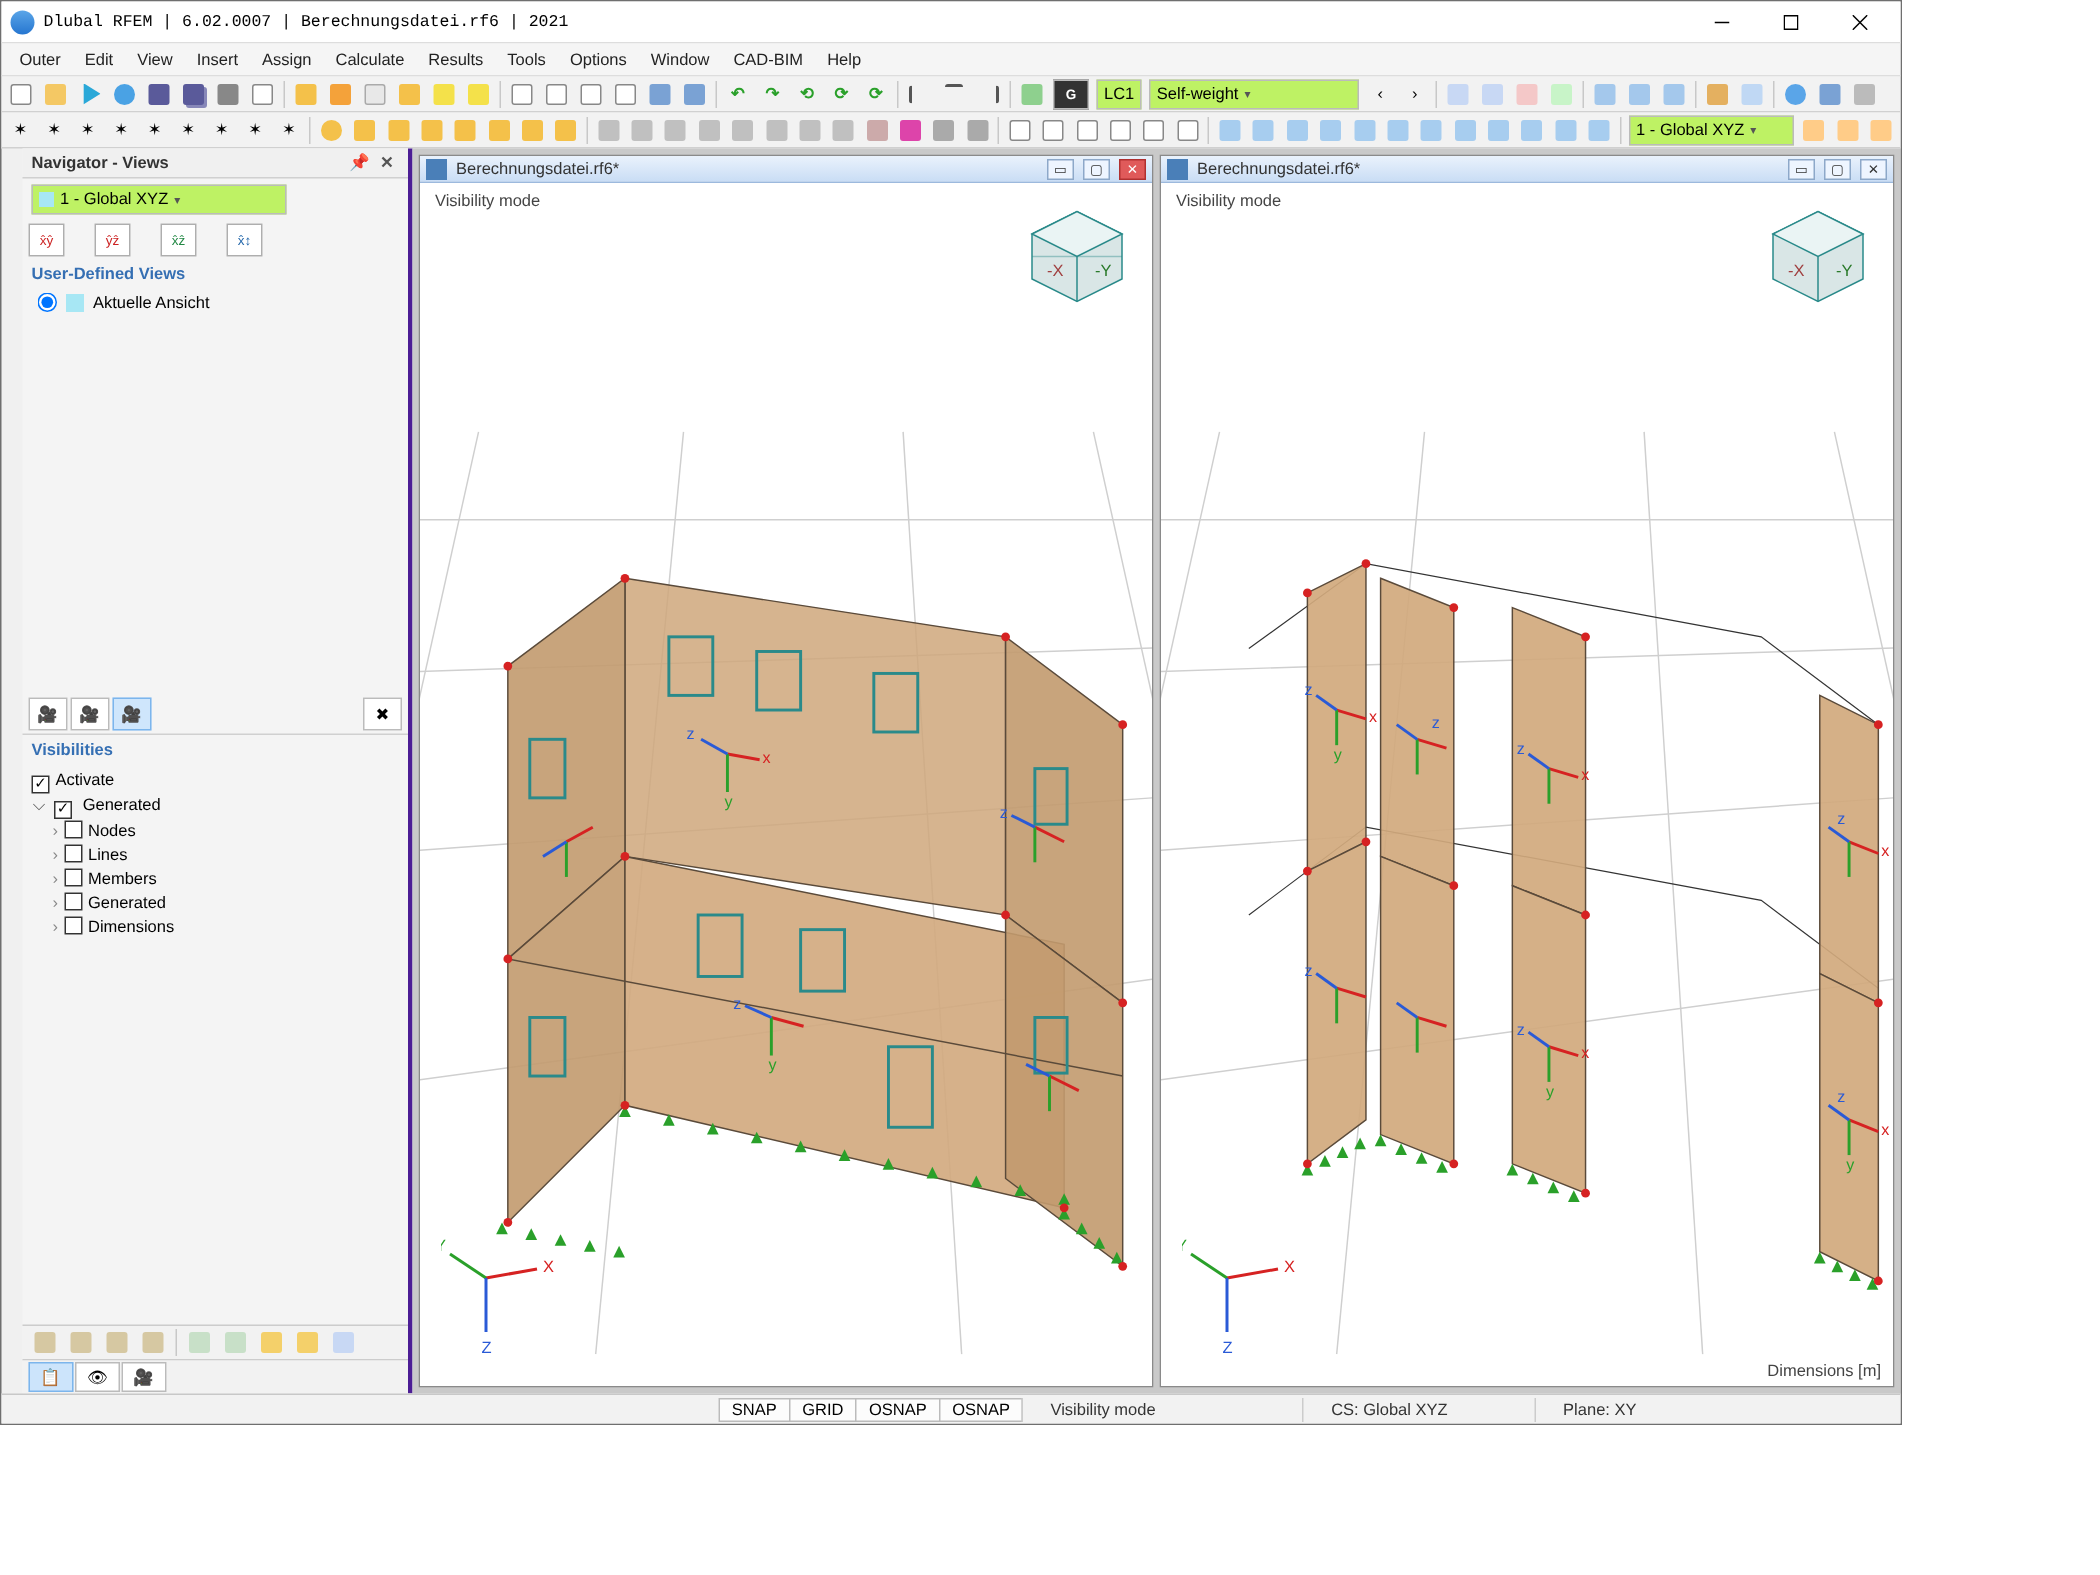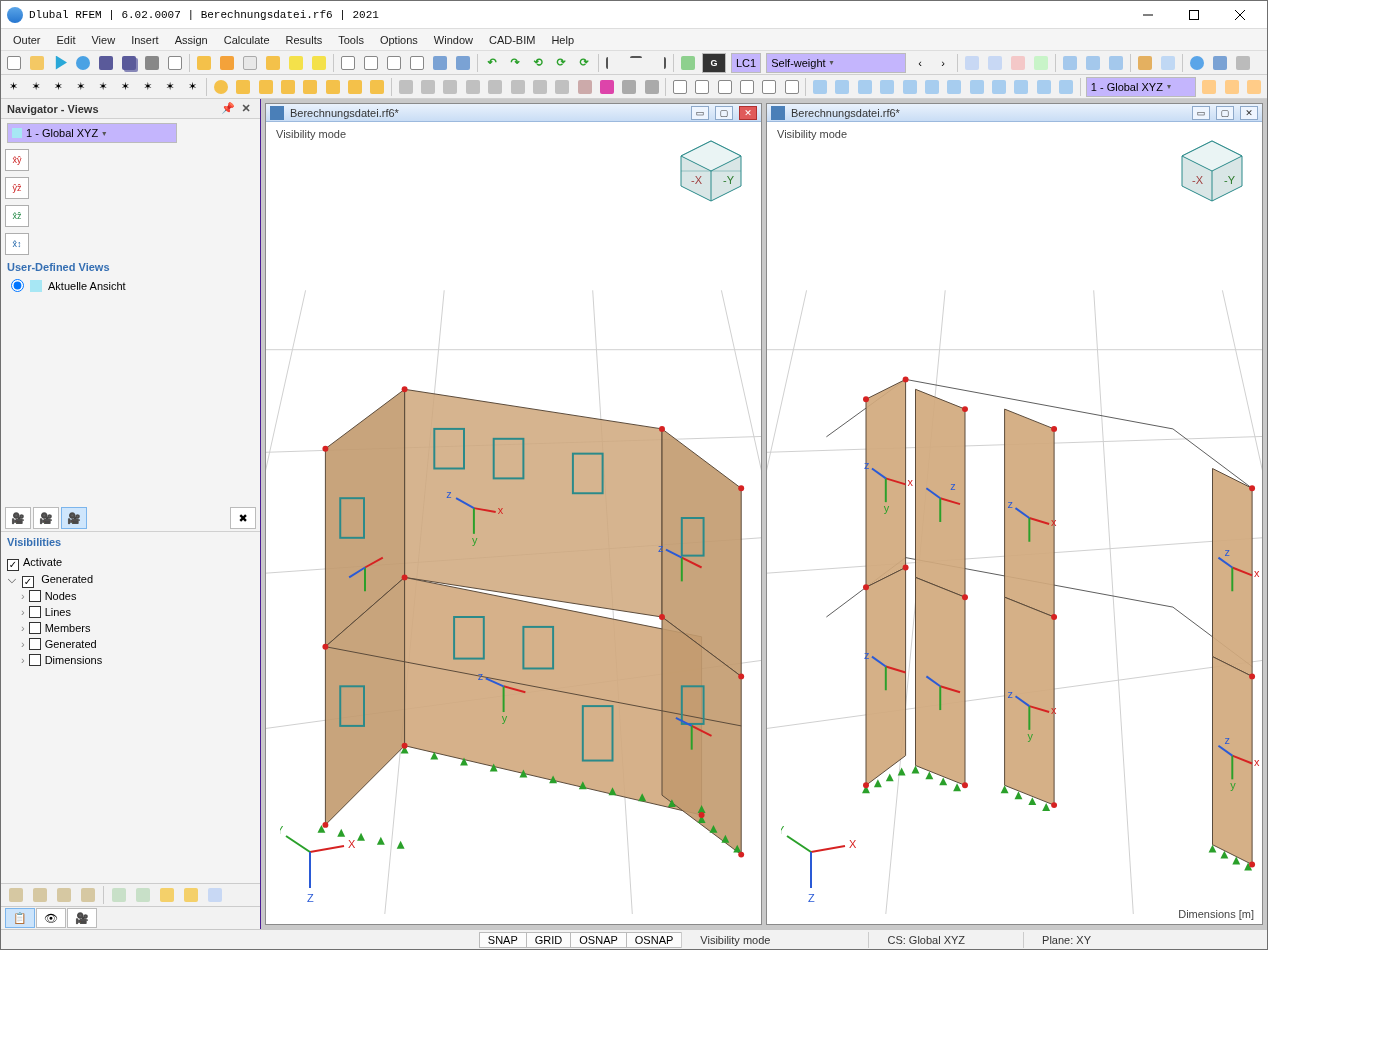--- a/index.html
+++ b/index.html
@@ -15,39 +15,39 @@
   .winbtn svg { width:10px; height:10px; }
 
   
   .menubar { height:22px; background:#f5f5f5; display:flex; align-items:center; padding:0 4px; gap:0; border-bottom:1px solid #ddd; }
   .menubar .m { padding:2px 8px; color:#222; }
 
   
   .toolbar { height:24px; background:#f2f2f2; display:flex; align-items:center; padding:0 2px; gap:1px; border-bottom:1px solid #d0d0d0; }
   .tb { width:22px; height:20px; display:flex; align-items:center; justify-content:center; border:1px solid transparent; border-radius:2px; }
   .sep { width:1px; height:18px; background:#c8c8c8; margin:0 2px; }
-  .dd { display:flex; padding:0 4px; align-items:center; border:1px solid #bbb; background:#c4b5fd; height:20px; margin:0 2px; font-size:11px; min-width:24px; }
+  .dd { display:flex; padding:0 4px; align-items:center; border:1px solid #bbb; background:#bef264; height:20px; margin:0 2px; font-size:11px; min-width:24px; }
   .dd .car { margin-left:4px; font-size:8px; color:#555; }
   .lcdd { min-width:140px; }
   .lclabel { min-width:24px; background:#333; color:#fff; justify-content:center; font-weight:bold; font-size:9px; text-align:center; }
 
   .ico-any { width:14px;height:14px;display:inline-block;border-radius:2px; }
 
   
   .mainrow { flex:1; display:flex; min-height:0; }
 
   
-  .navpanel { width:260px; background:#f4f4f4; display:flex; flex-direction:column; border-right:1px solid #4c1d95; }
+  .navpanel { width:260px; background:#f4f4f4; display:flex; flex-direction:column; border-right:3px solid #4c1d95;margin-left:14px; }
   .navhead { height:20px; background:#f0f0f0; display:flex; align-items:center; padding:0 6px; border-bottom:1px solid #d0d0d0; font-weight:600; color:#333; }
   .navhead .sp { flex:1; }
   .navhead .hb { width:16px;height:16px;display:flex;align-items:center;justify-content:center;color:#555;margin-left:2px; }
 
   .navdd { margin:4px; }
   .navdd .dd { width:170px; }
-  .navrow { display:flex; gap:6px; margin:2px 4px;flex-direction:column; }
+  .navrow { display:flex; gap:20px; margin:2px 4px; }
   .navbtn { width:24px;height:22px;border:1px solid #aeaeae;background:#fff;display:flex;align-items:center;justify-content:center;font-size:9px; }
 
   .sectionlbl { color:#356fb3; font-weight:600; padding:4px 6px; font-size:11px; }
   .radioRow { display:flex;align-items:center;gap:6px;padding:2px 10px; }
   .radioRow input { margin:0; }
   .swatch { width:12px;height:12px;background:#a7e7f4; }
 
   .middlefill { flex:1; }
   .camrow { display:flex; gap:2px; margin:2px 4px; align-items:center; }
   .cambtn { width:26px;height:22px;border:1px solid #bbb;background:#fff;display:flex;align-items:center;justify-content:center; }

